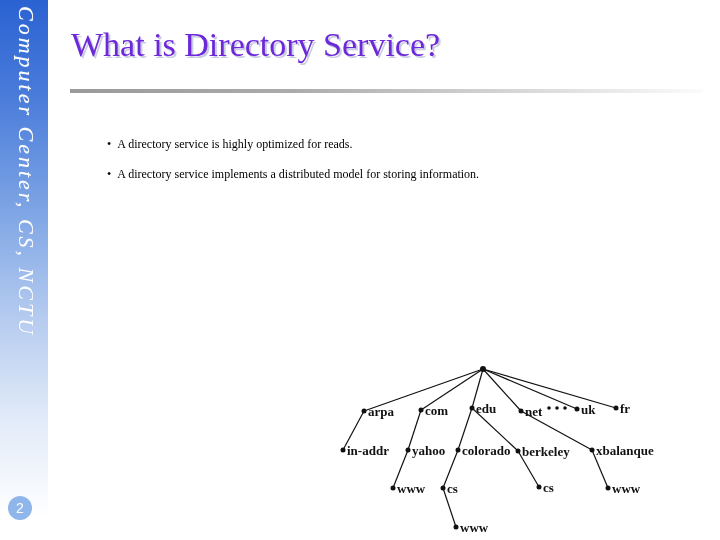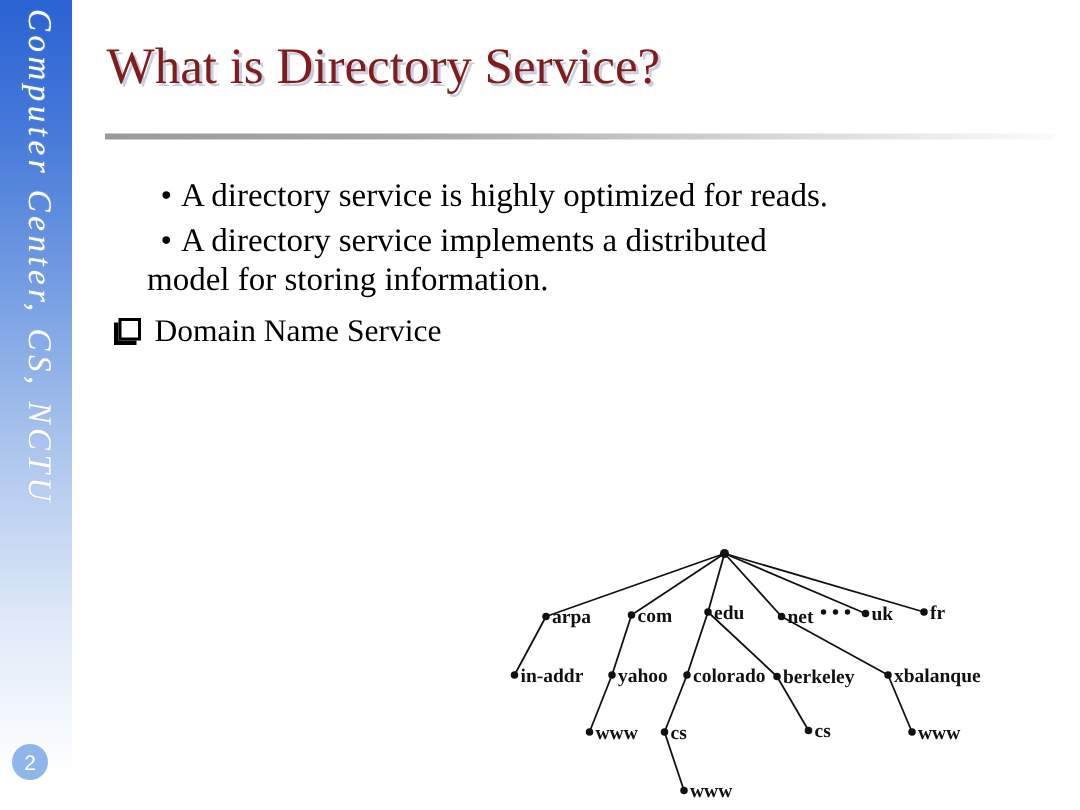--- a/index.html
+++ b/index.html
@@ -22,37 +22,37 @@
   }
   .page-badge{
     position:absolute;left:8px;top:496px;width:24px;height:24px;
     border-radius:50%;background:#8fb6ea;color:#fff;
     font-family:"Liberation Sans",sans-serif;font-size:14px;
     line-height:24px;text-align:center;
   }
   
   .title{
     position:absolute;left:71px;top:26px;margin:0;
-    font-size:34px;font-weight:400;color:#7f1d1d;
+    font-size:34px;font-weight:400;color:#6d28d9;
     font-family:"Liberation Serif",serif;
     text-shadow:2px 2px 0 #c9cde1;white-space:nowrap;
   }
   .rule{
     position:absolute;left:70px;top:89px;width:633px;height:4px;
     background:linear-gradient(90deg,#9a9a9a 0%,#ababab 35%,#d6d6d6 70%,#fbfbfb 100%);
   }
   
   .content{position:absolute;left:66px;top:117px;width:590px;}
   .bullet-row{display:flex;align-items:flex-start;font-size:21px;line-height:26px;}
   .sq-bullet{
     flex:0 0 auto;width:11px;height:11px;background:#fff;
     border:2px solid #000;box-shadow:-3px 3px 0 0 #000;
     margin:5px 9px 0 13px;
   }
-  .subs{margin:0 0 8px 32px;width:470px;font-size:22px;line-height:26px;}
+  .subs{margin:14px 0 8px 32px;width:470px;font-size:12px;line-height:26px;}
   .sub{text-indent:9px;margin-bottom:4px;}
   .sub .dot{padding-right:6px;}
   
   .tree-svg{position:absolute;left:0;top:0;width:720px;height:540px;pointer-events:none;}
   .tree-edge{stroke:#111;stroke-width:1.2;}
   .tree-dot{fill:#111;}
   .tree-label{
     font-family:"Liberation Serif",serif;font-size:13px;font-weight:bold;fill:#111;
   }
 </style>
@@ -71,24 +71,20 @@
   <div class="rule"></div>
 
   <div class="content">
 
 
     <div class="subs">
       <div class="sub"><span class="dot">•</span><span>A directory service is highly optimized for reads.</span></div>
       <div class="sub"><span class="dot">•</span><span>A directory service implements a distributed model for storing information.</span></div>
     </div>
 
-    <div class="bullet-row">
-      <span class="sq-bullet"></span>
-      <span>Domain Name Service</span>
-    </div>
 
   </div>
 
   <svg class="tree-svg" viewBox="0 0 720 540">
       <line x1="483" y1="369" x2="364" y2="411" class="tree-edge"></line>
       <line x1="483" y1="369" x2="421" y2="410" class="tree-edge"></line>
       <line x1="483" y1="369" x2="472" y2="408" class="tree-edge"></line>
       <line x1="483" y1="369" x2="521" y2="411" class="tree-edge"></line>
       <line x1="483" y1="369" x2="577" y2="409" class="tree-edge"></line>
       <line x1="483" y1="369" x2="616" y2="408" class="tree-edge"></line>

